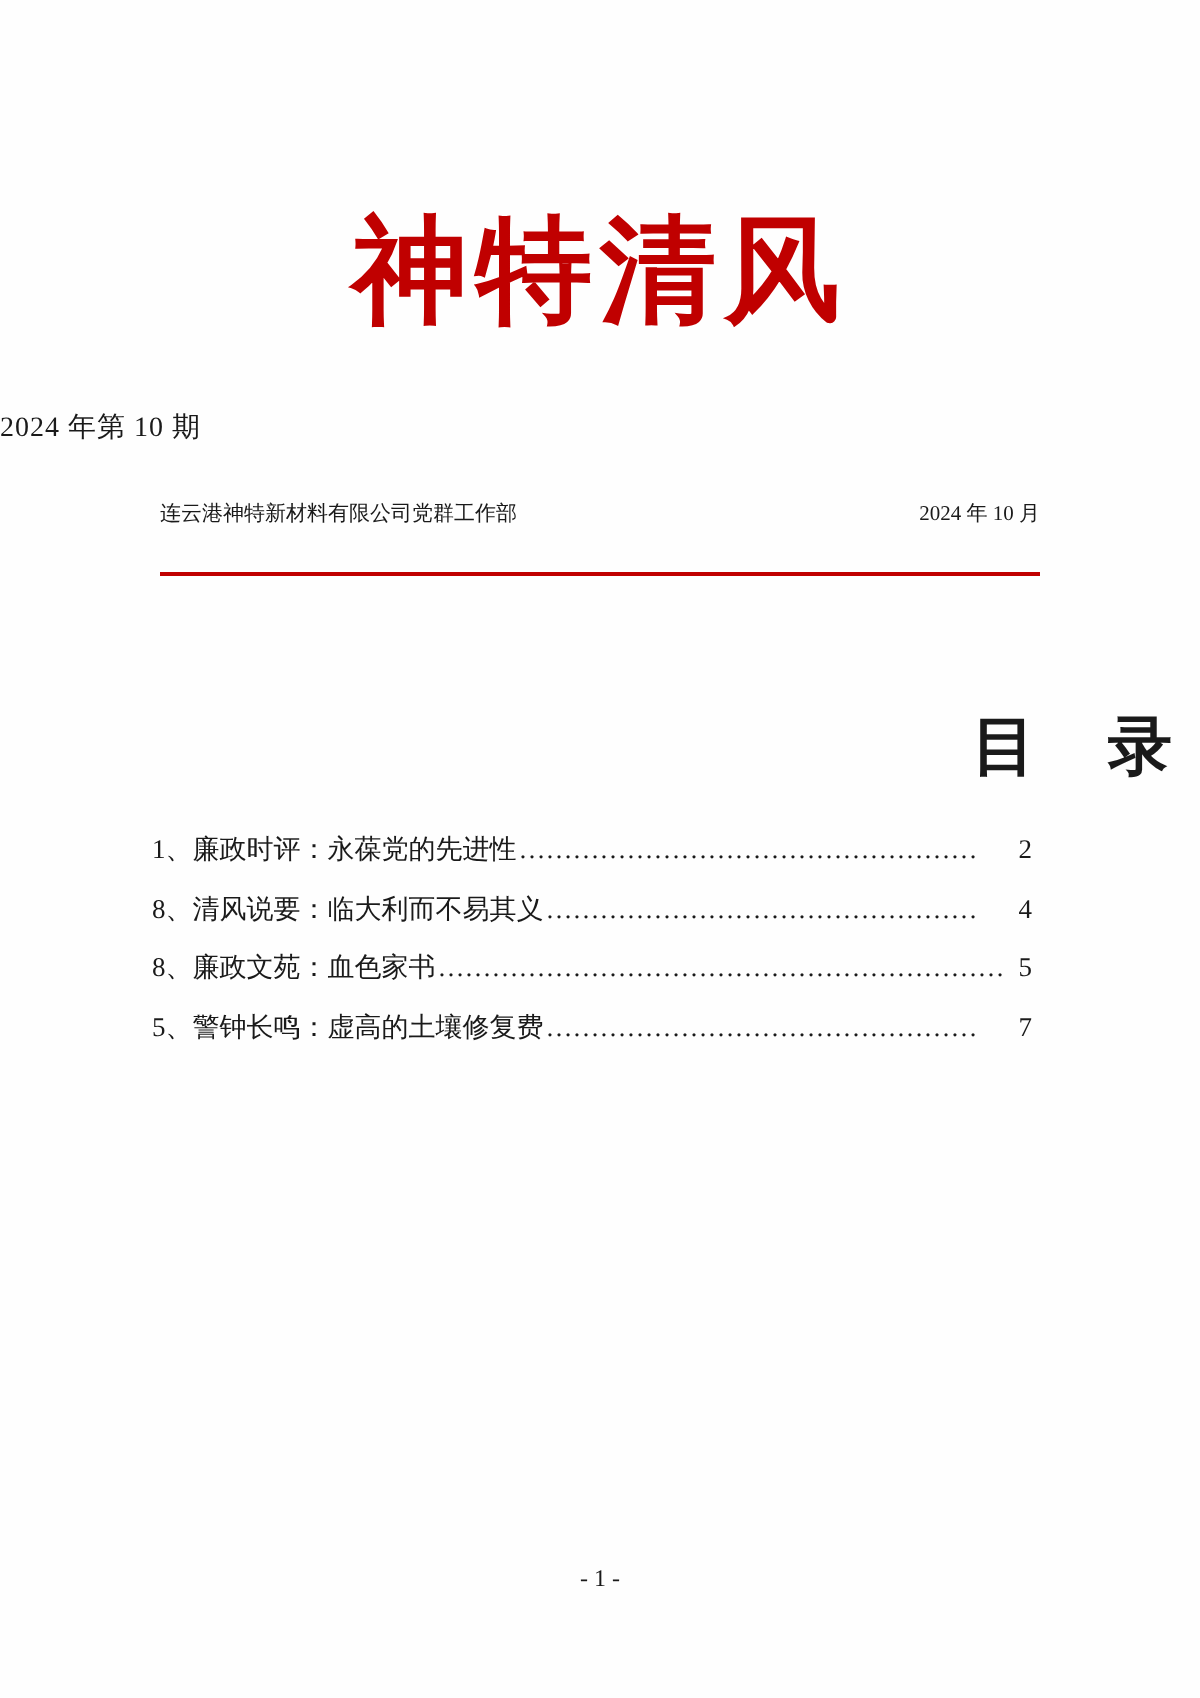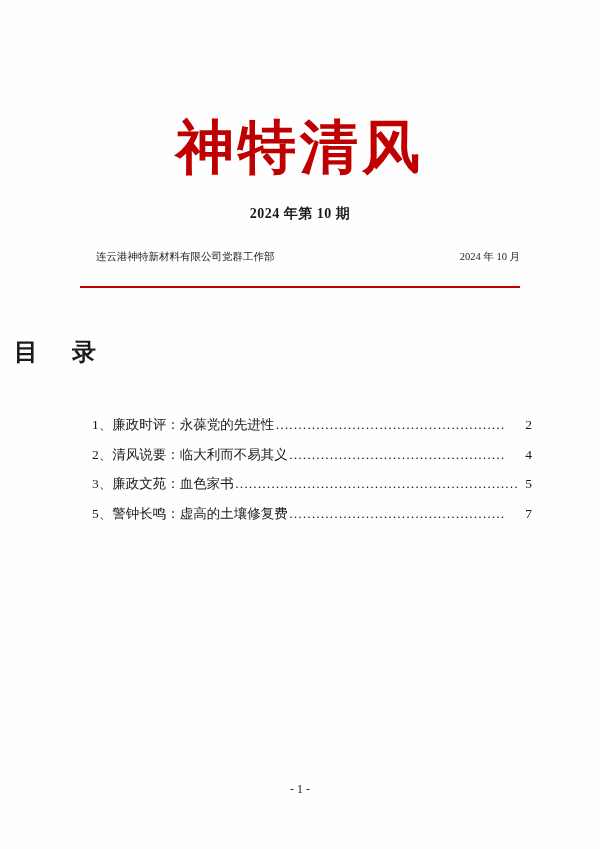--- a/index.html
+++ b/index.html
@@ -17,79 +17,78 @@
   }
   .page {
     position: absolute;
     left: 0; top: 0;
     width: 600px;
     height: 849px;
     background: #fefefe;
   }
   .masthead {
     position: absolute;
-    top: 116px;
+    top: 104px;
     left: 0;
     width: 600px;
     text-align: center;
     font-family: "DejaVu Serif", "Liberation Serif", serif;
     font-weight: bold;
     font-size: 58px;
     letter-spacing: 4px;
     color: #c00000;
     line-height: 1.1;
   }
   .issue-line {
     position: absolute;
     top: 205px;
     left: 0;
     width: 600px;
-    text-align: center;
     font-size: 14px;
-    font-weight: bold;
+    font-weight: normal;
     letter-spacing: 0.5px;
     color: #1a1a1a;
   }
   .meta-row {
     position: absolute;
     top: 250px;
     left: 80px;
     width: 440px;
     display: flex;
     justify-content: space-between;
     align-items: baseline;
     font-size: 10.5px;
     color: #1a1a1a;
   }
-  .meta-left { white-space: nowrap; margin-left: 16px; }
+  .meta-left { white-space: nowrap; }
   .meta-right { white-space: nowrap; text-align: right; }
   .rule {
     position: absolute;
     top: 286px;
     left: 80px;
     width: 440px;
     height: 2px;
     background: #c00000;
   }
   .toc-title {
     position: absolute;
-    top: 336px;
+    top: 352px;
     left: 0;
     width: 600px;
-    text-align: left;
-    font-size: 24px;
+    text-align: right;
+    font-size: 32px;
     font-weight: bold;
     letter-spacing: 14px;
     text-indent: 14px;
     color: #1a1a1a;
   }
   .toc {
     position: absolute;
     top: 418px;
-    left: 92px;
+    left: 76px;
     width: 440px;
   }
   .toc-entry {
     display: flex;
     align-items: baseline;
     font-size: 13.5px;
     line-height: 1.0;
     margin-bottom: 16px;
     color: #1a1a1a;
     white-space: nowrap;
@@ -137,26 +136,26 @@
 
   <div class="toc-title">目 录</div>
 
   <div class="toc">
     <div class="toc-entry">
       <span class="toc-text">1、廉政时评：永葆党的先进性</span>
       <span class="toc-dots">……………………………………………</span>
       <span class="toc-page">2</span>
     </div>
     <div class="toc-entry">
-      <span class="toc-text">2、清风说要：临大利而不易其义</span>
+      <span class="toc-text">8、清风说要：临大利而不易其义</span>
       <span class="toc-dots">…………………………………………</span>
       <span class="toc-page">4</span>
     </div>
     <div class="toc-entry">
-      <span class="toc-text">3、廉政文苑：血色家书</span>
+      <span class="toc-text">8、廉政文苑：血色家书</span>
       <span class="toc-dots">………………………………………………………</span>
       <span class="toc-page">5</span>
     </div>
     <div class="toc-entry">
       <span class="toc-text">5、警钟长鸣：虚高的土壤修复费</span>
       <span class="toc-dots">…………………………………………</span>
       <span class="toc-page">7</span>
     </div>
   </div>
 

